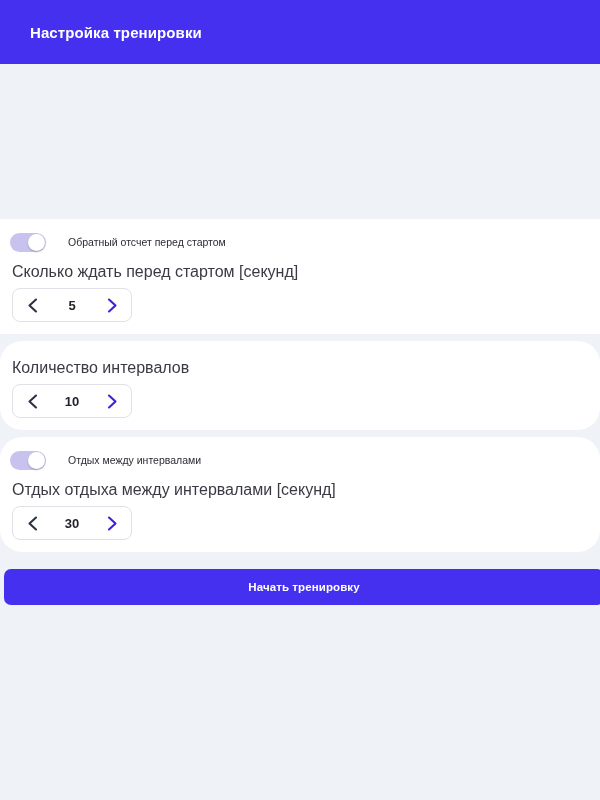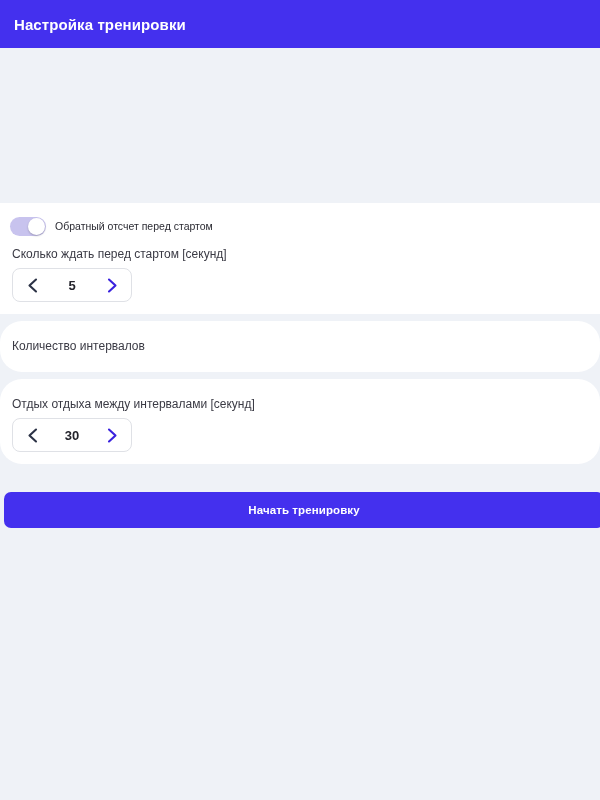--- a/index.html
+++ b/index.html
@@ -10,25 +10,25 @@
     width: 600px;
     height: 800px;
     background: #eff2f7;
     font-family: "Liberation Sans", sans-serif;
     overflow: hidden;
     position: relative;
   }
 
   
   .appbar {
-    height: 48px;
+    height: 64px;
     background: #4430ee;
     display: flex;
     align-items: center;
-    padding: 0 14px;
+    padding: 0 30px;
     box-sizing: border-box;
   }
   .appbar-title {
     color: #ffffff;
     font-size: 15px;
     font-weight: 700;
     letter-spacing: 0.1px;
     line-height: 1;
   }
 
@@ -48,21 +48,21 @@
   }
   .card + .card {
     margin-top: 7px;
     border-radius: 22px;
   }
 
   
   .toggle-row {
     display: flex;
     align-items: center;
-    gap: 9px;
+    gap: 22px;
     height: 26px;
   }
   .switch {
     width: 36px;
     height: 19px;
     border-radius: 10px;
     background: #c8c3ee;
     position: relative;
     flex: 0 0 auto;
     box-sizing: border-box;
@@ -78,21 +78,21 @@
     box-shadow: 0 1px 2px rgba(0,0,0,0.22);
   }
   .toggle-label {
     font-size: 10.5px;
     color: #2b2b33;
     line-height: 1;
   }
 
   
   .field-label {
-    font-size: 12px;
+    font-size: 16px;
     color: #3a3a44;
     margin: 9px 0 8px 2px;
     line-height: 1;
   }
 
   
   .stepper {
     width: 120px;
     height: 34px;
     background: #ffffff;
@@ -118,21 +118,21 @@
     font-weight: 700;
     color: #23232b;
     line-height: 1;
     text-align: center;
     flex: 1 1 auto;
   }
 
   
   .start-wrap {
     padding: 4px;
-    margin-top: 24px;
+    margin-top: 13px;
   }
   .start-button {
     display: block;
     width: 600px;
     height: 36px;
     background: #4430ee;
     color: #ffffff;
     border: none;
     border-radius: 7px;
     font-family: "Liberation Sans", sans-serif;
@@ -177,24 +177,43 @@
       <span class="chev">
         <svg width="11" height="15" viewBox="0 0 11 15">
             <path d="M2 1.5 L8.5 7.5 L2 13.5" fill="none" stroke="#3A22DE" stroke-width="2.1" stroke-linecap="round" stroke-linejoin="round"></path>
           </svg>
       </span>
     </div>
   </div>
 
   <div class="card">
     <div class="field-label">Количество интервалов</div>
+    <div class="stepper">
+      <span class="chev">
+        <svg width="11" height="15" viewBox="0 0 11 15">
+            <path d="M9 1.5 L2.5 7.5 L9 13.5" fill="none" stroke="#2B3245" stroke-width="2.1" stroke-linecap="round" stroke-linejoin="round"></path>
+          </svg>
+      </span>
+      <span class="stepper-value">10</span>
+      <span class="chev">
+        <svg width="11" height="15" viewBox="0 0 11 15">
+            <path d="M2 1.5 L8.5 7.5 L2 13.5" fill="none" stroke="#3A22DE" stroke-width="2.1" stroke-linecap="round" stroke-linejoin="round"></path>
+          </svg>
+      </span>
+    </div>
   </div>
 
 
   <div class="card">
+    <div class="toggle-row">
+      <div class="switch">
+        <div class="knob"></div>
+      </div>
+      <span class="toggle-label">Отдых между интервалами</span>
+    </div>
     <div class="field-label">Отдых отдыха между интервалами [секунд]</div>
     <div class="stepper">
       <span class="chev">
         <svg width="11" height="15" viewBox="0 0 11 15">
             <path d="M9 1.5 L2.5 7.5 L9 13.5" fill="none" stroke="#2B3245" stroke-width="2.1" stroke-linecap="round" stroke-linejoin="round"></path>
           </svg>
       </span>
       <span class="stepper-value">30</span>
       <span class="chev">
         <svg width="11" height="15" viewBox="0 0 11 15">

